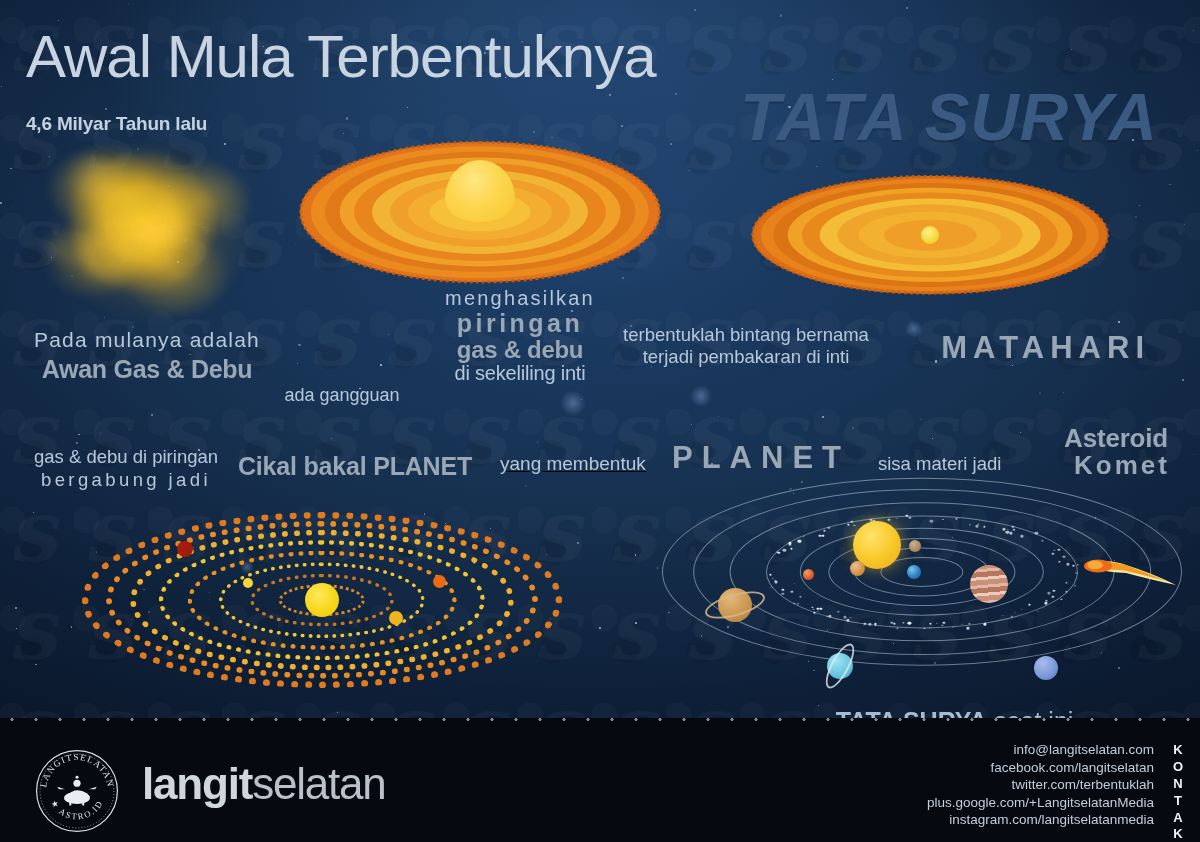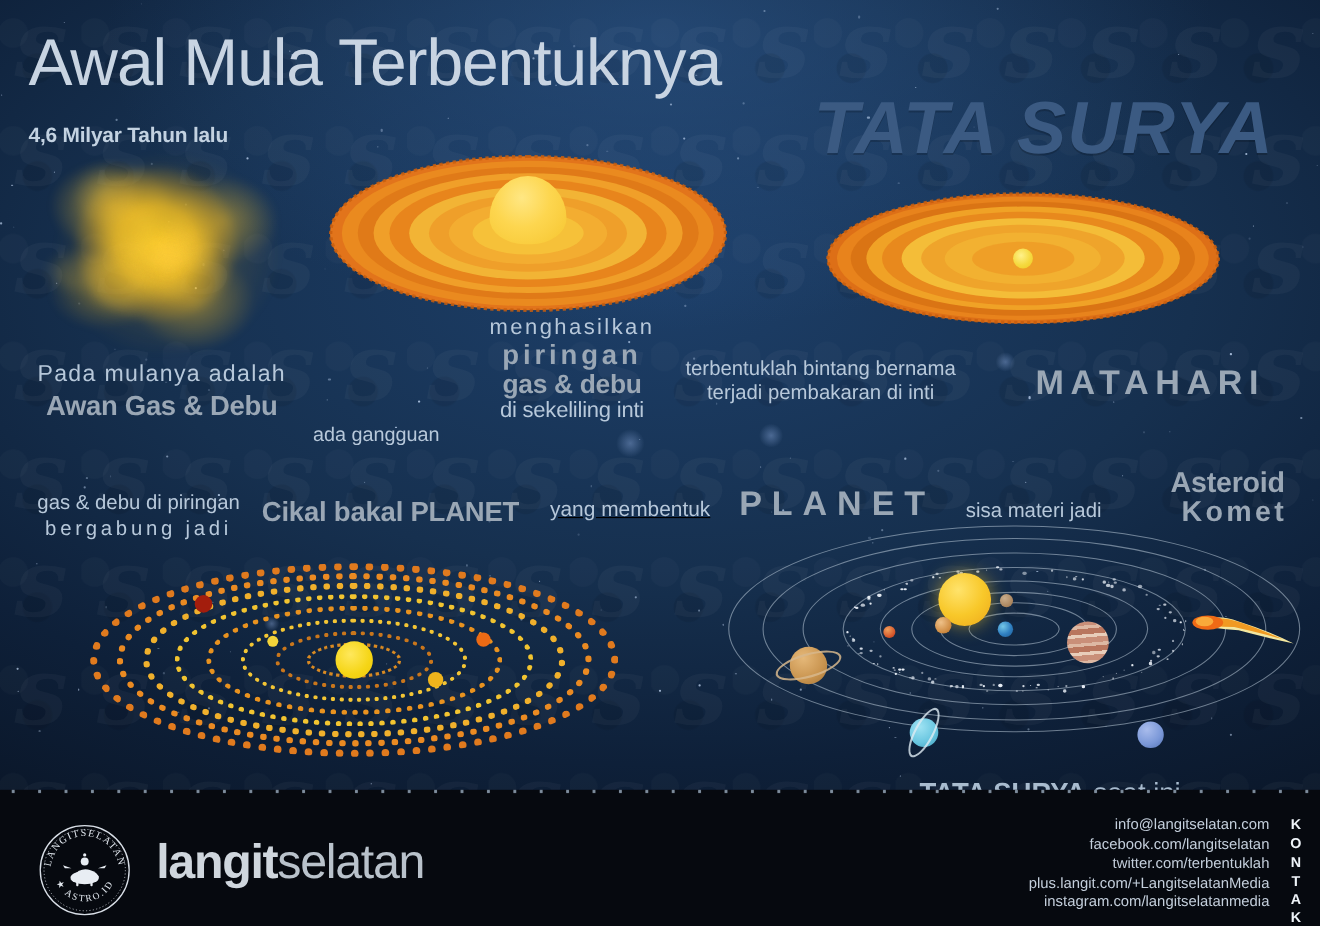--- a/index.html
+++ b/index.html
@@ -799,21 +799,21 @@
   </svg>
 
   <div class="brand">
     <span class="b1">langit</span><span class="b2">selatan</span>
   </div>
 
   <div class="contact" id="contactList">
       <div>info@langitselatan.com</div>
       <div>facebook.com/langitselatan</div>
       <div>twitter.com/terbentuklah</div>
-      <div>plus.langit.com/+LangitselatanMedia</div>
+      <div>plus.google.com/+LangitselatanMedia</div>
       <div>instagram.com/langitselatanmedia</div>
     </div>
 
   <div class="kontak" id="kontakLabel">
       <span>K</span>
       <span>O</span>
       <span>N</span>
       <span>T</span>
       <span>A</span>
       <span>K</span>

